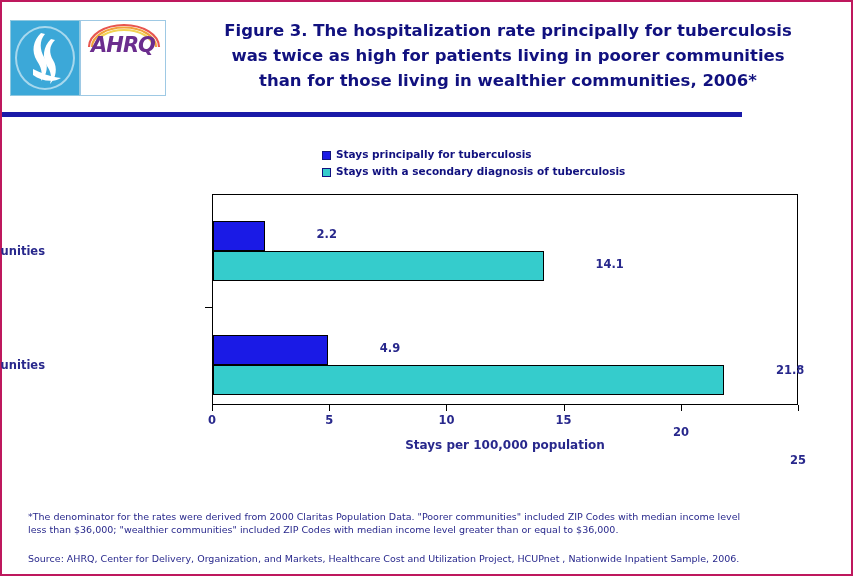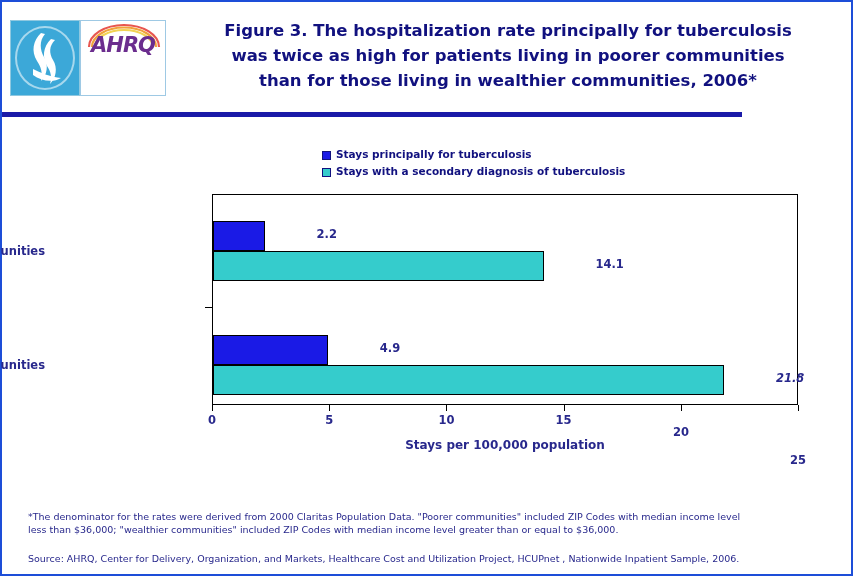--- a/index.html
+++ b/index.html
@@ -11,21 +11,21 @@
     width: 853px;
     height: 576px;
     font-family: "Liberation Sans", sans-serif;
     overflow: hidden;
   }
   #figure {
     position: relative;
     width: 853px;
     height: 576px;
     box-sizing: border-box;
-    border: 2px solid #1d4ed8;
+    border: 2px solid #be185d;
     background: #ffffff;
   }
 
   
   #header {
     position: absolute;
     left: 0; top: 0;
     width: 849px;
     height: 104px;
   }
@@ -285,21 +285,21 @@
       <div class="bar" id="bar-w-0" style="left: 0px; top: 26px; width: 51.568px; background: rgb(26, 26, 230);"></div>
       <div class="bar" id="bar-w-1" style="left: 0px; top: 56px; width: 330.504px; background: rgb(53, 204, 204);"></div>
       <div class="bar" id="bar-p-0" style="left: 0px; top: 140px; width: 114.856px; background: rgb(26, 26, 230);"></div>
       <div class="bar" id="bar-p-1" style="left: 0px; top: 170px; width: 510.992px; background: rgb(53, 204, 204);"></div>
     </div>
   </div>
 
   <div class="bar-value" id="val-w-0" style="left: 266.568px; top: 227px;">2.2</div>
   <div class="bar-value" id="val-w-1" style="left: 545.504px; top: 257px;">14.1</div>
   <div class="bar-value" id="val-p-0" style="left: 329.856px; top: 341px;">4.9</div>
-  <div class="bar-value" id="val-p-1" style="left: 725.992px; top: 371px; font-style: italic;">21.8</div>
+  <div class="bar-value" id="val-p-1" style="left: 725.992px; top: 363px;">21.8</div>
 
   <div class="cat-label" id="cat-0" style="top: 242px;">Wealthier Communities</div>
   <div class="cat-label" id="cat-1" style="top: 356px;">Poorer Communities</div>
 
   <div class="ytick" id="ytick-mid" style="top: 305px;"></div>
 
   <div id="xticks-layer">
       <div class="xtick" style="left: 210px;"></div>
       <div class="xtick-label" style="left: 210px;">0</div>
       <div class="xtick" style="left: 327.2px;"></div>

